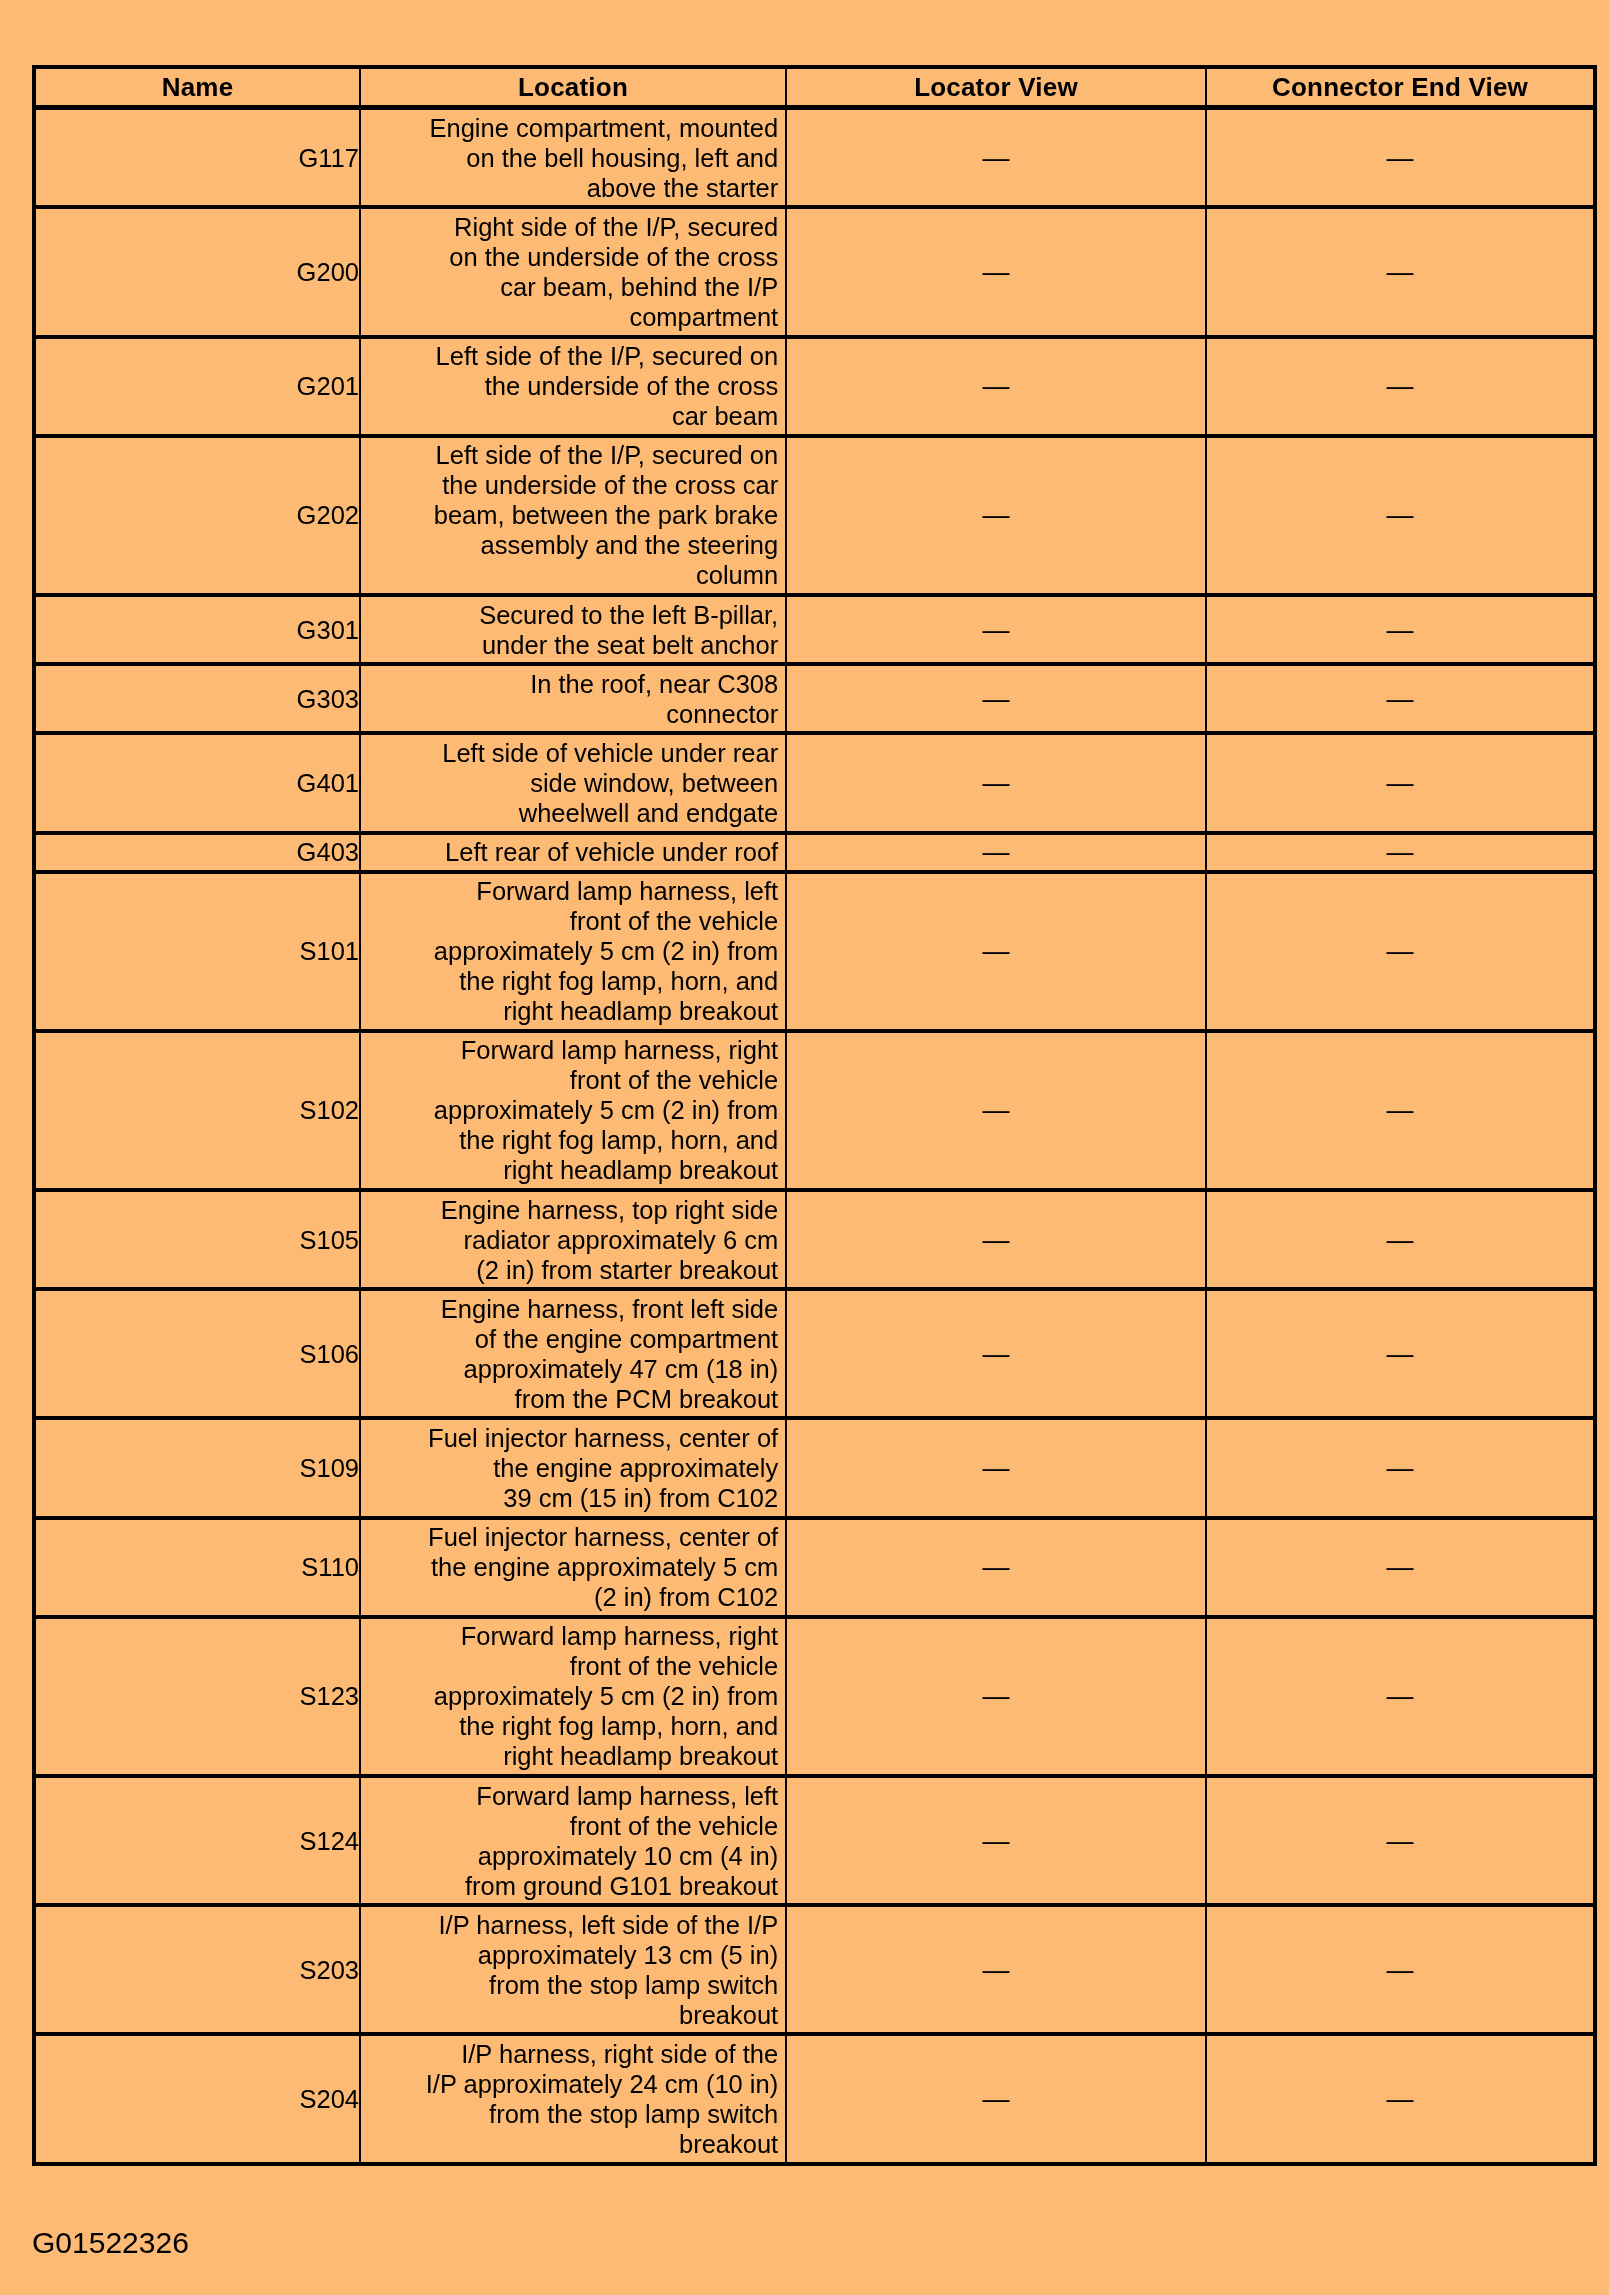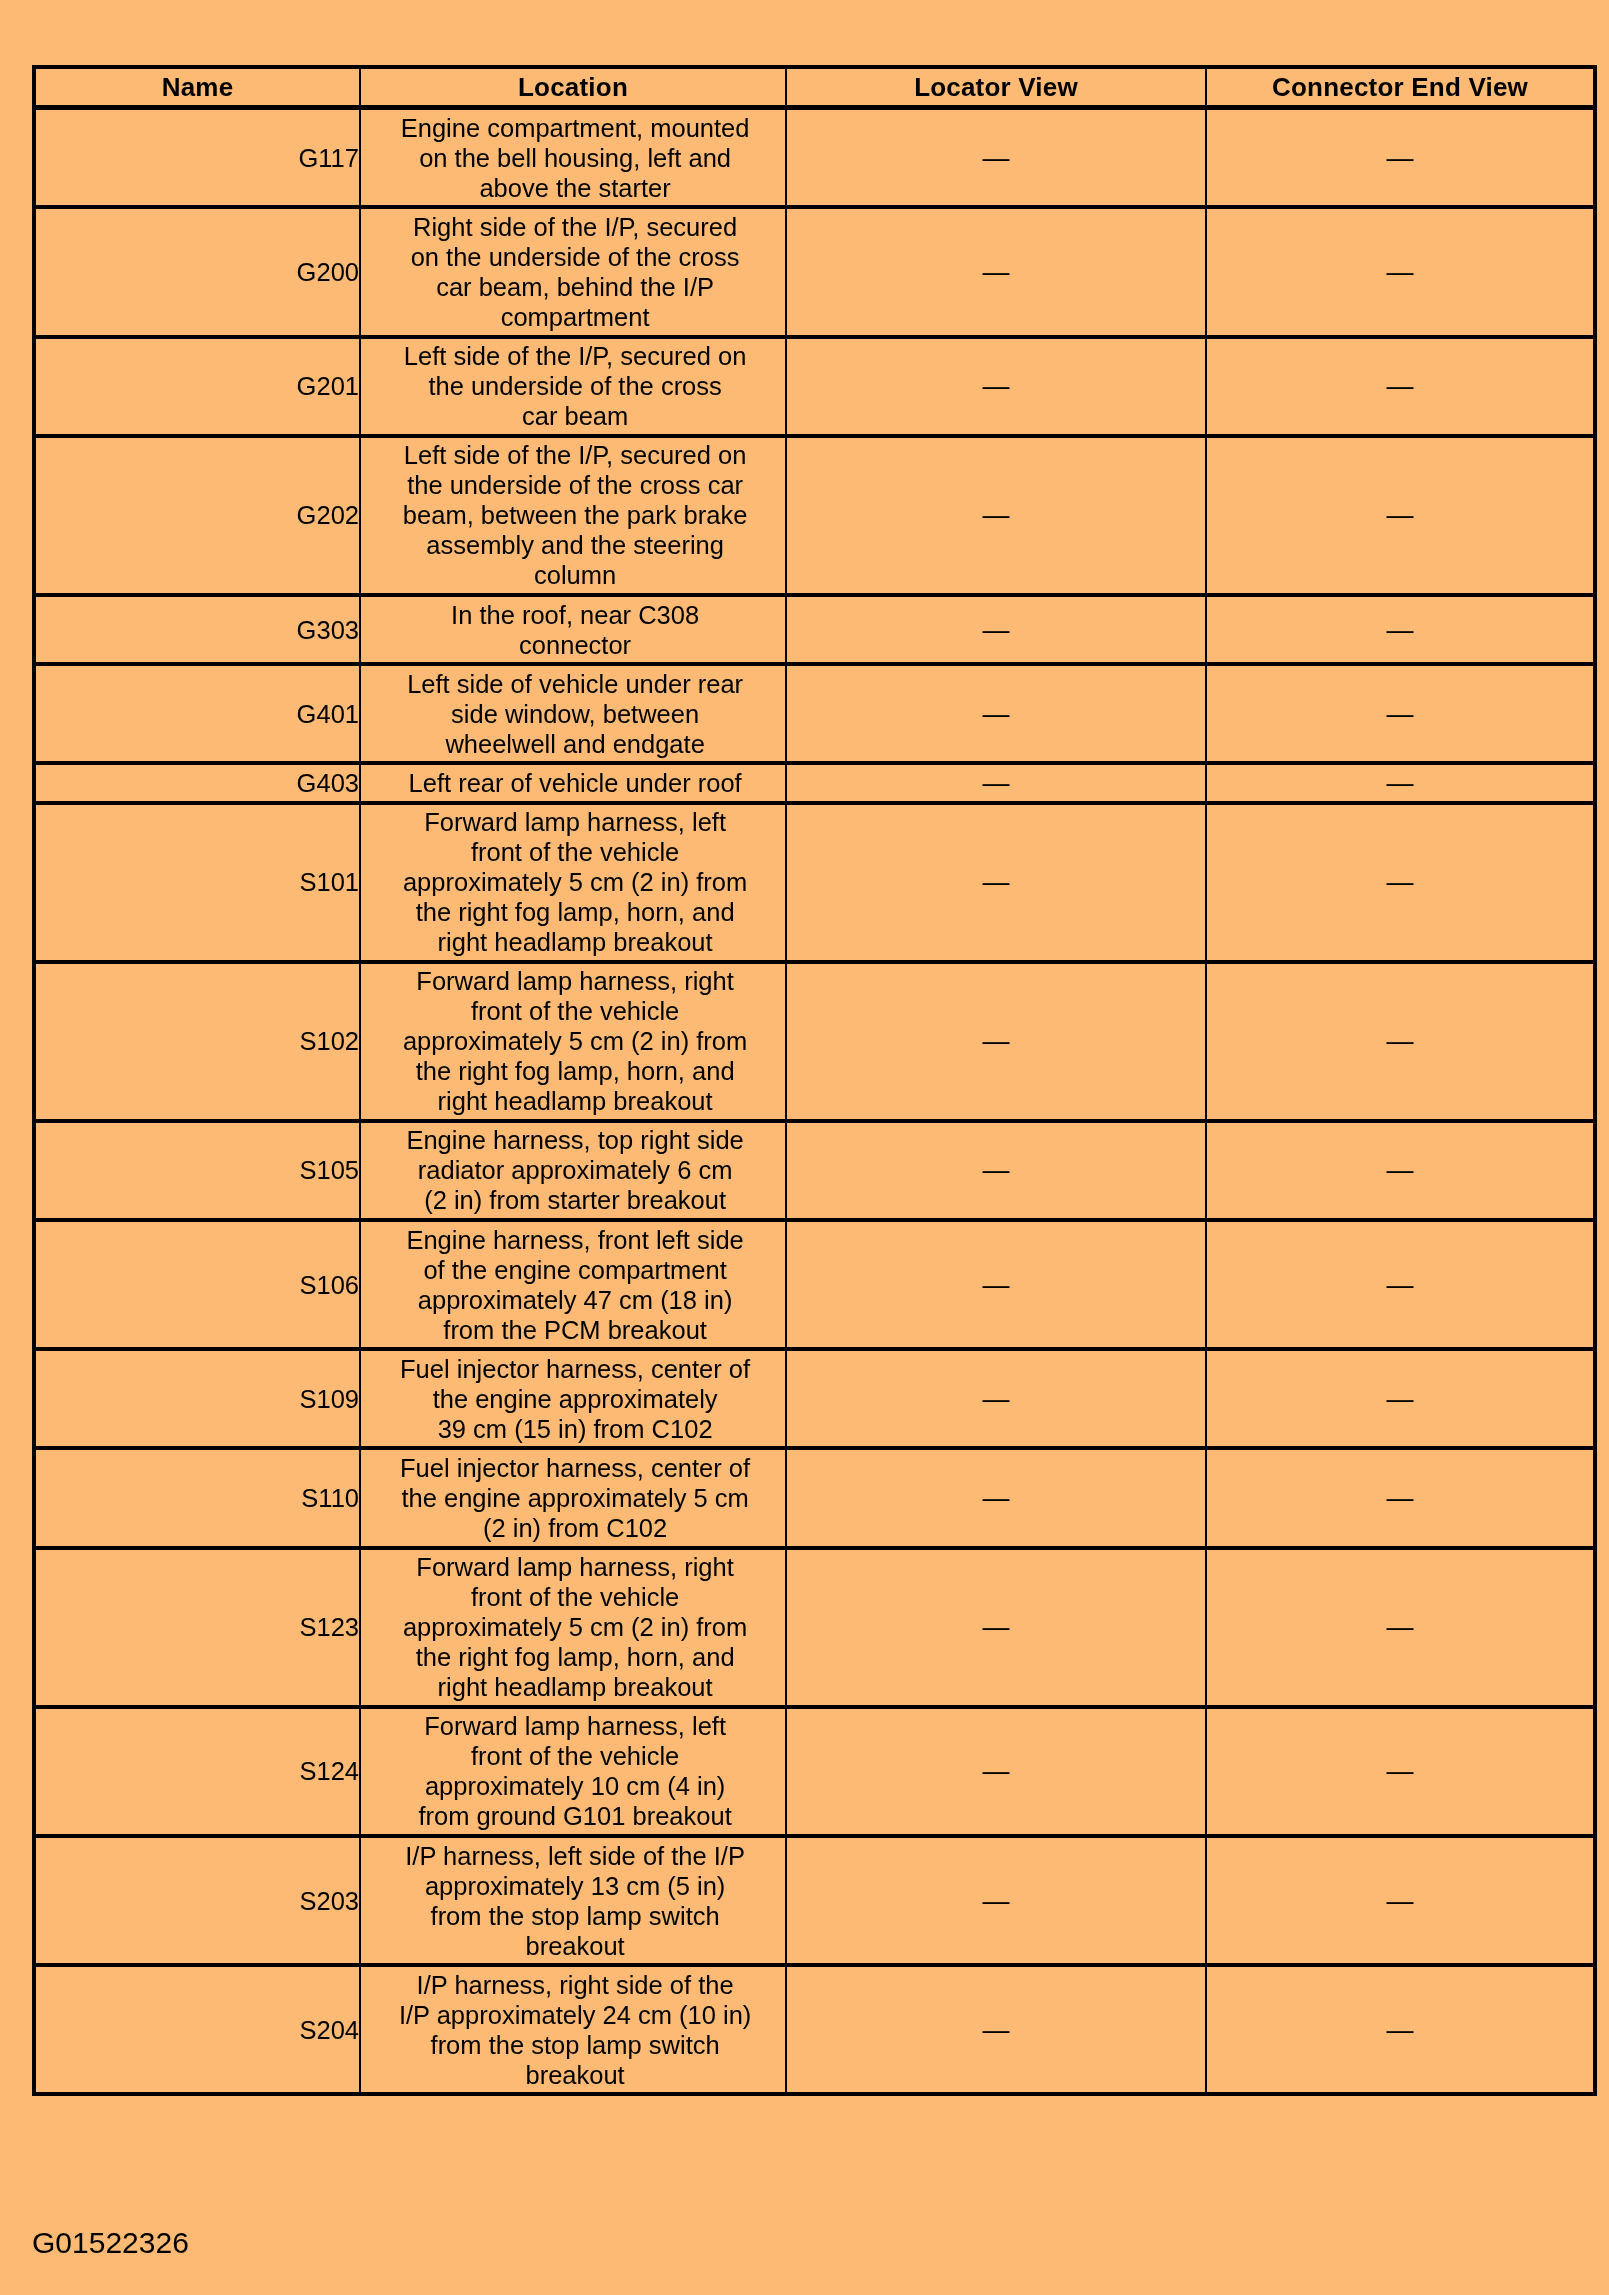--- a/index.html
+++ b/index.html
@@ -40,21 +40,21 @@
   .loc-table td{
     font-size:25.5px;
     line-height:30px;
   }
   td.cell-name{
     text-align:right;
     vertical-align:middle;
     padding:2.6px 0;
   }
   td.cell-loc{
-    text-align:center;
+    text-align:right;
     vertical-align:middle;
     padding:2.6px 6.8px 2.6px 11px;
     white-space:pre-line;
   }
   td.cell-dash{
     text-align:center;
     vertical-align:middle;
     padding:2.6px 0;
     font-size:27px;
   }
@@ -116,20 +116,27 @@
         <td class="cell-name">G202</td>
         <td class="cell-loc">Left side of the I/P, secured on
 the underside of the cross car
 beam, between the park brake
 assembly and the steering
 column</td>
         <td class="cell-dash">—</td>
         <td class="cell-dash">—</td>
       </tr>
       <tr>
+        <td class="cell-name">G301</td>
+        <td class="cell-loc">Secured to the left B-pillar,
+under the seat belt anchor</td>
+        <td class="cell-dash">—</td>
+        <td class="cell-dash">—</td>
+      </tr>
+      <tr>
         <td class="cell-name">G303</td>
         <td class="cell-loc">In the roof, near C308
 connector</td>
         <td class="cell-dash">—</td>
         <td class="cell-dash">—</td>
       </tr>
       <tr>
         <td class="cell-name">G401</td>
         <td class="cell-loc">Left side of vehicle under rear
 side window, between

